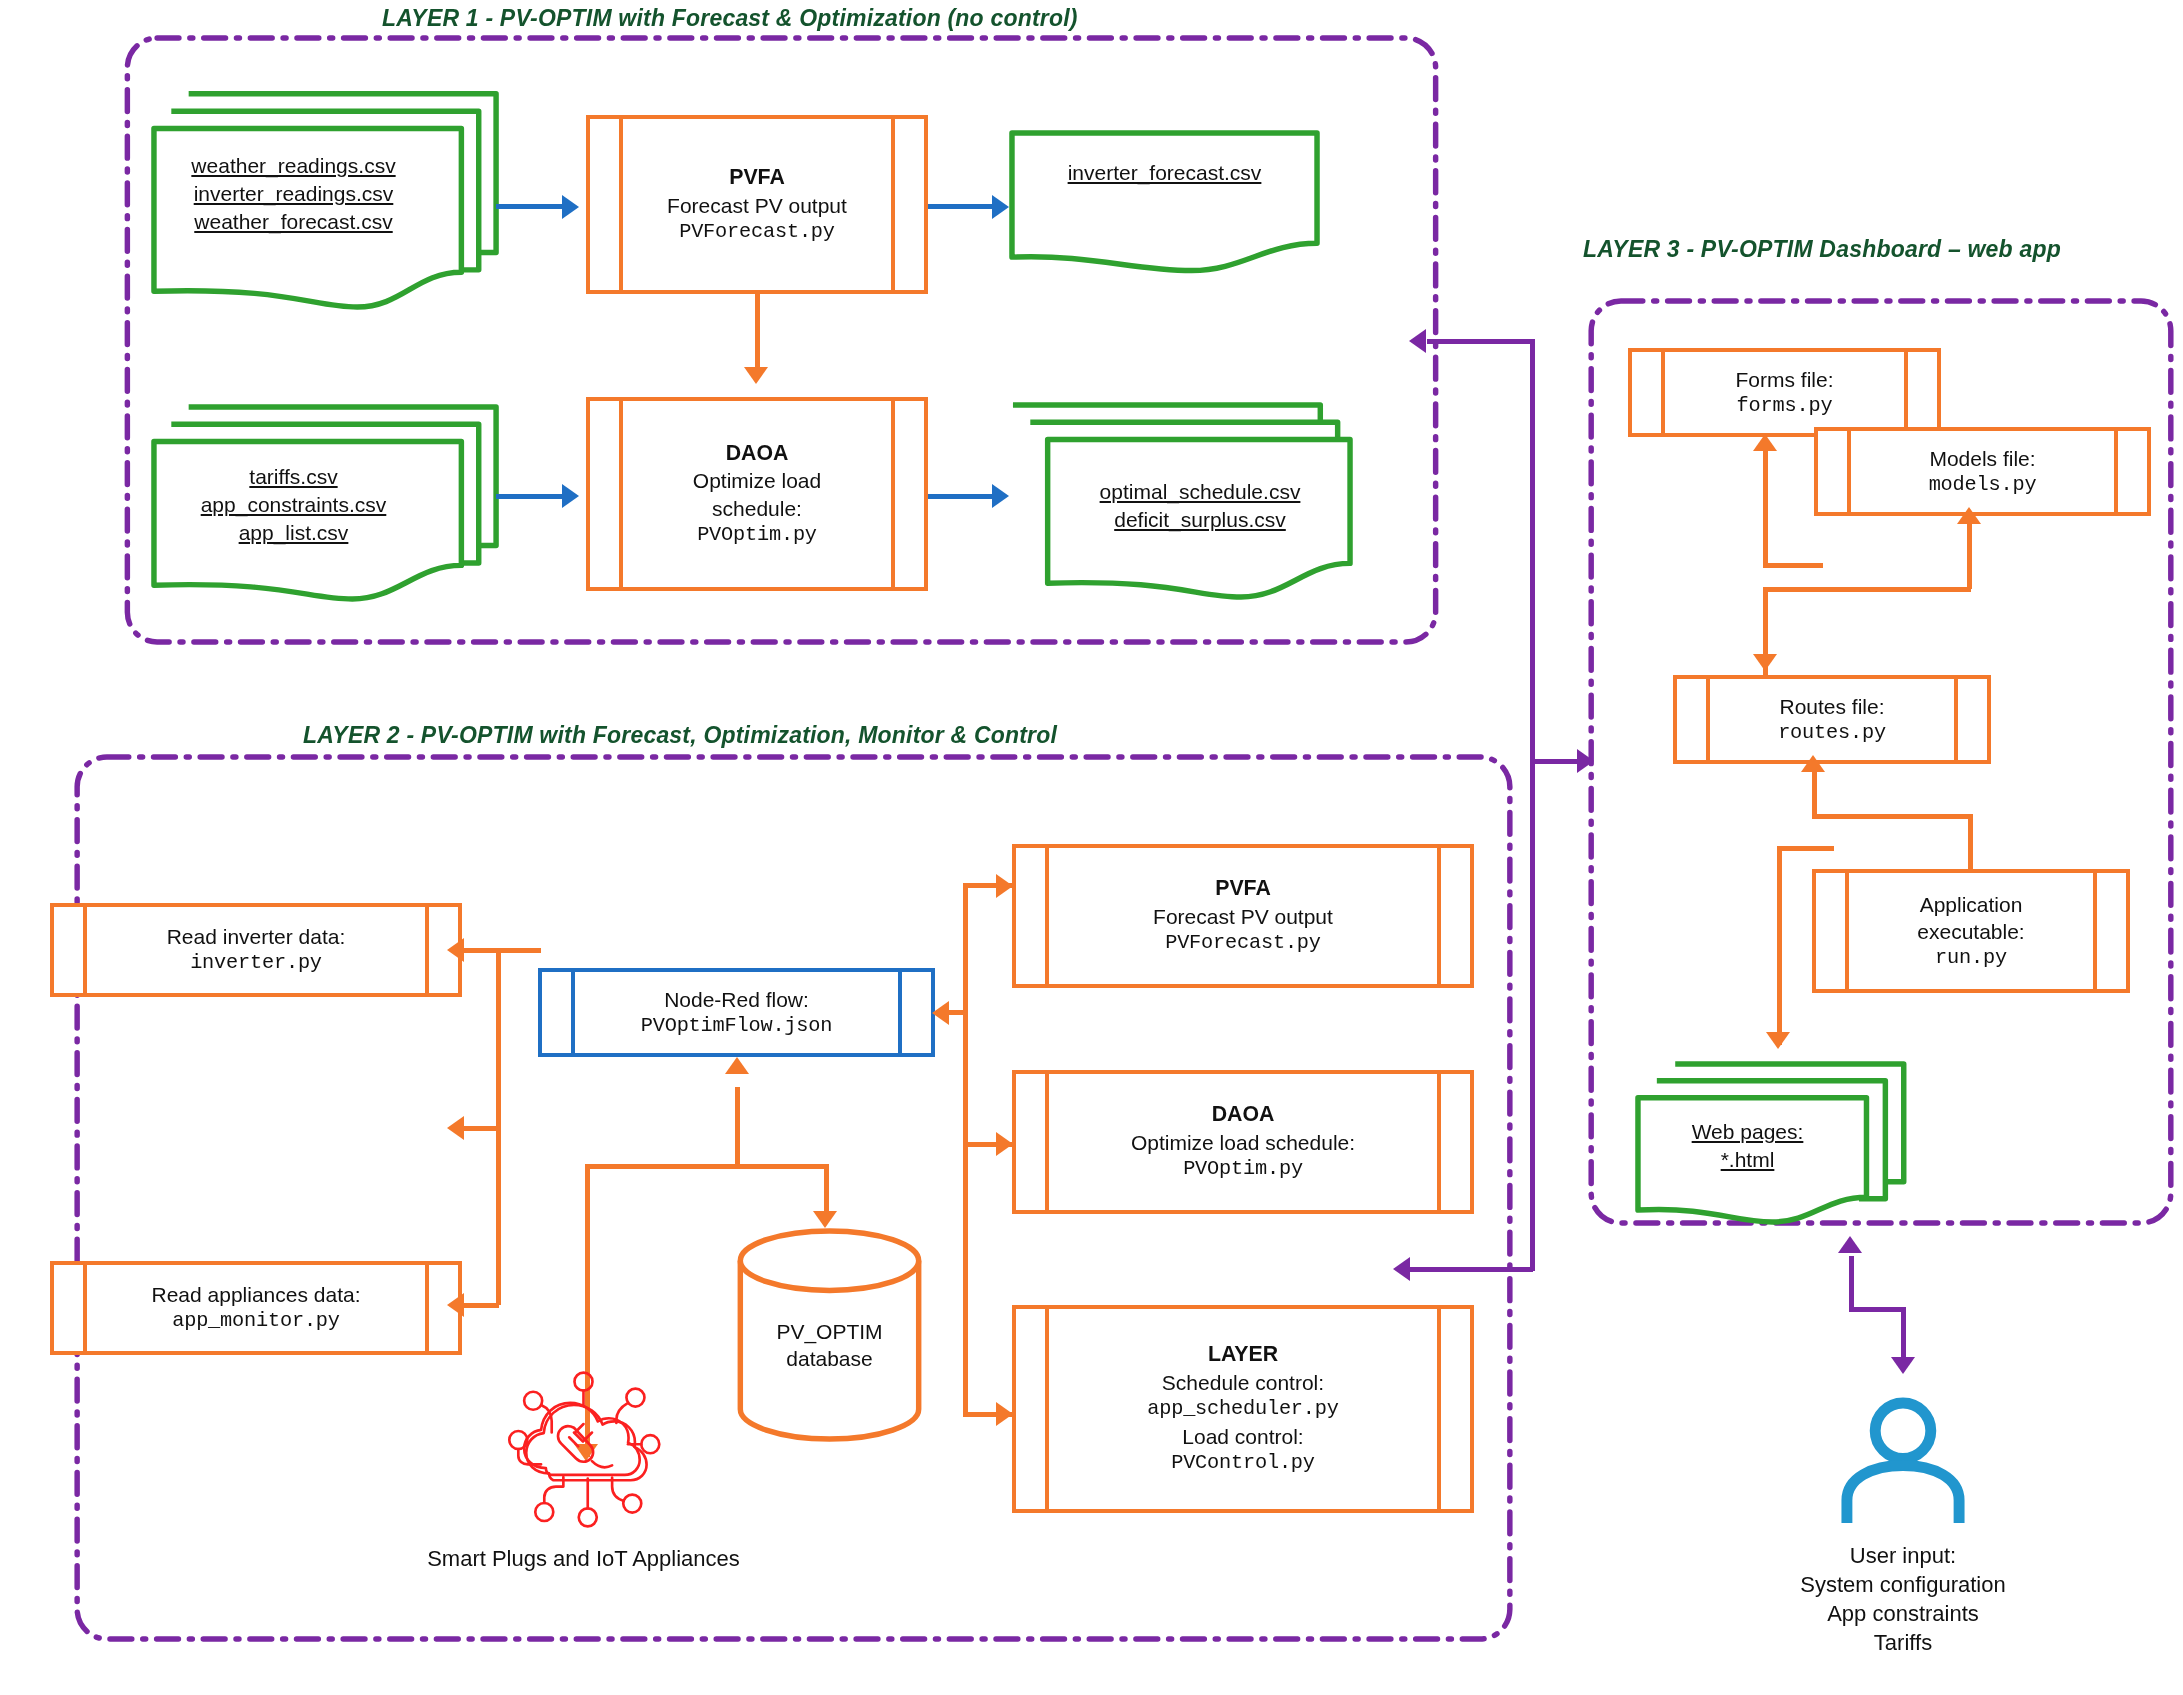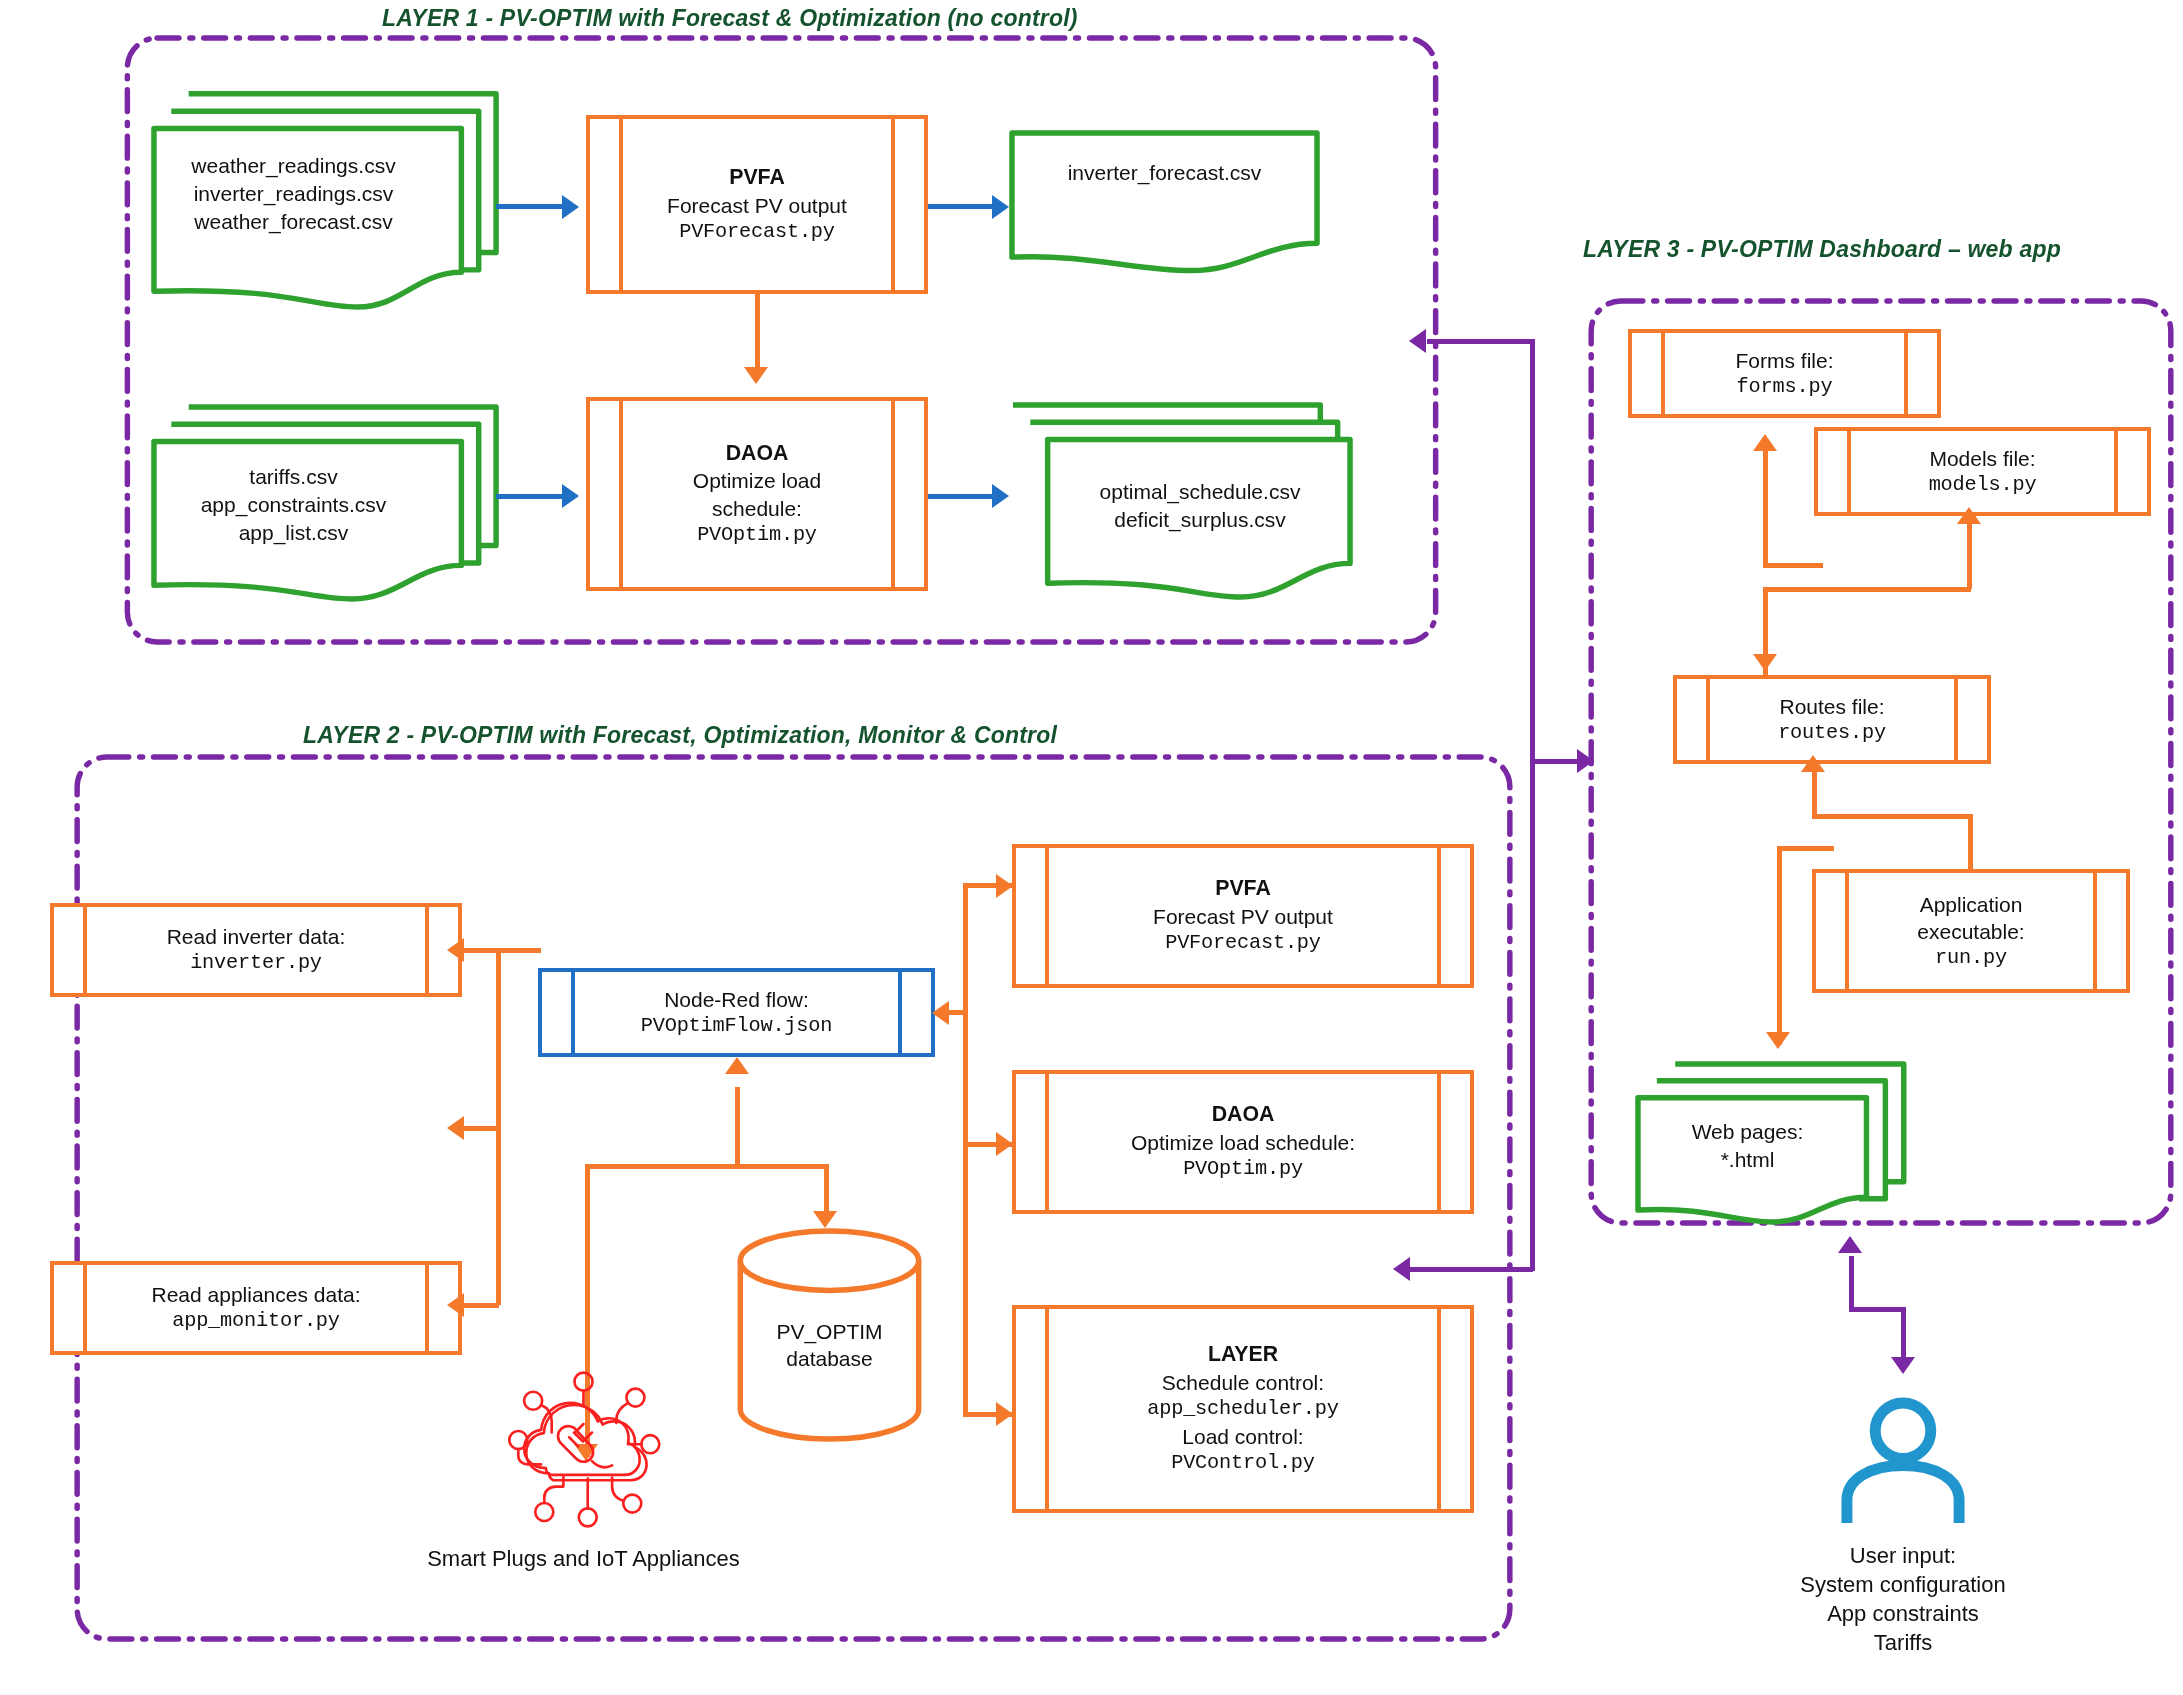--- a/index.html
+++ b/index.html
@@ -48,21 +48,21 @@
   .proc .ln{font-size:21px;color:#111;display:block;}
   .proc .mono{font-family:"Liberation Mono", monospace;font-size:20.3px;color:#111;display:block;letter-spacing:-0.2px;}
 
   
   .doc{position:absolute;}
   .doc svg{position:absolute;left:0;top:0;width:100%;height:100%;overflow:visible;}
   .doc .doctxt{
     position:absolute;left:0;right:0;
     text-align:center;font-size:21px;color:#111;line-height:1.34;
   }
-  .doc .doctxt span{display:block;}
+  .doc .doctxt span{display:block;text-decoration:underline;}
 
   
   .ln-h,.ln-v{position:absolute;background:#F4792B;}
   .ln-h{height:4.5px;}
   .ln-v{width:4.5px;}
   .ln-h.blue,.ln-v.blue{background:#1F6FC4;}
   .ln-h.purple,.ln-v.purple{background:#7A28A3;}
 
   .arw{position:absolute;width:0;height:0;}
   .arw.r{border-left:17px solid #F4792B;border-top:12.4px solid transparent;border-bottom:12.4px solid transparent;}
@@ -307,21 +307,21 @@
       <span class="ln">Load control:</span>
       <span class="mono">PVControl.py</span>
     </div>
   </div>
 
   <div class="layer-title" style="left:1583px;top:236px;">LAYER 3 - PV-OPTIM Dashboard – web app</div>
   <svg class="layer-box" style="left:1588px;top:298px;width:586px;height:928px;" viewBox="0 0 1180 1870">
     <rect x="6" y="6" width="1168" height="1858" rx="60" ry="60" fill="none" stroke="#7A28A3" stroke-width="11" stroke-dasharray="44 22 6 22" stroke-linecap="round"></rect>
   </svg>
 
-  <div class="proc" style="left:1628px;top:329px;width:313px;height:89px;">
+  <div class="proc" style="left:1628px;top:348px;width:313px;height:89px;">
     <div class="txt" style="padding:0 29px;">
       <span class="ln">Forms file:</span>
       <span class="mono">forms.py</span>
     </div>
   </div>
 
   <div class="proc" style="left:1814px;top:427px;width:337px;height:89px;">
     <div class="txt" style="padding:0 29px;">
       <span class="ln">Models file:</span>
       <span class="mono">models.py</span>

